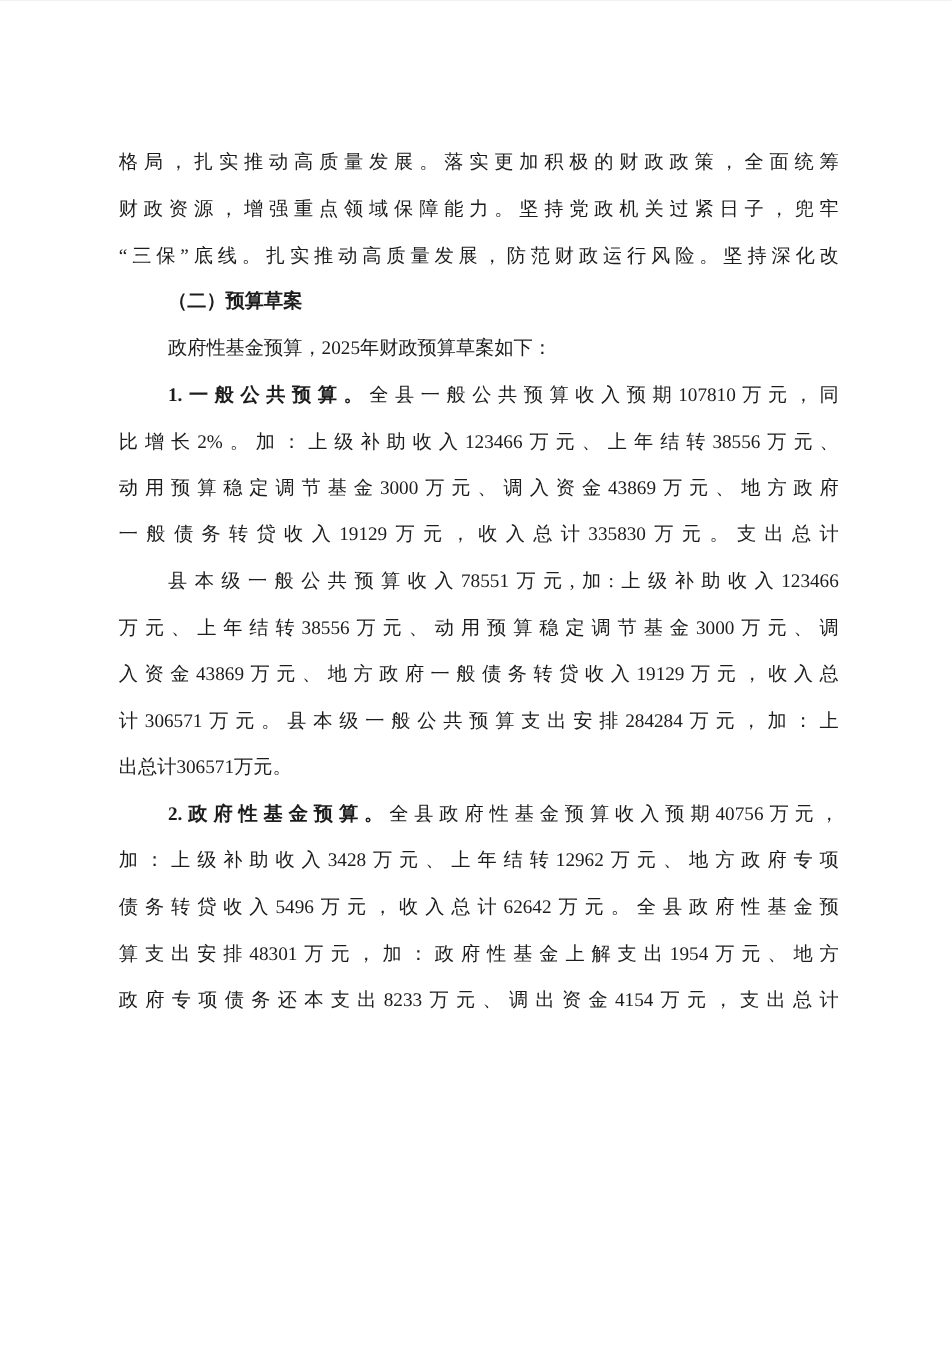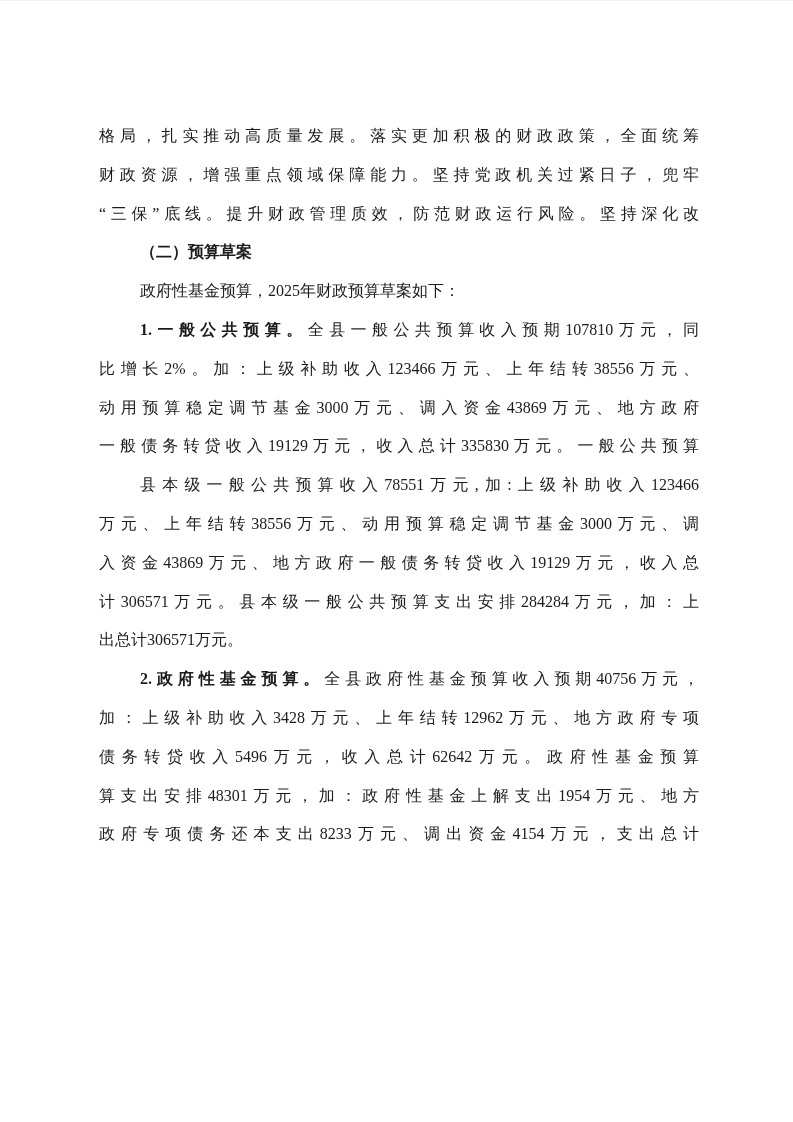--- a/index.html
+++ b/index.html
@@ -50,42 +50,42 @@
   }
 </style>
 </head>
 <body>
 
 <div class="page">
   <div class="text-block" id="text-block">
       <div class="paragraph">
         <div class="line justify"><span class="seg">格局，扎实推动高质量发展。落实更加积极的财政政策，全面统筹</span></div>
         <div class="line justify"><span class="seg">财政资源，增强重点领域保障能力。坚持党政机关过紧日子，兜牢</span></div>
-        <div class="line justify"><span class="seg">“三保”底线。提升财政管理质效，防范财政运行风险。坚持深化改</span></div>
+        <div class="line justify"><span class="seg">“三保”底线。扎实推动高质量发展，防范财政运行风险。坚持深化改</span></div>
       </div>
       <div class="paragraph">
         <div class="line indent"><span class="seg bold">（二）预算草案</span></div>
       </div>
       <div class="paragraph">
         <div class="line indent"><span class="seg">政府性基金预算，2025年财政预算草案如下：</span></div>
       </div>
       <div class="paragraph">
         <div class="line justify indent"><span class="seg bold">1.一般公共预算。</span><span class="seg">全县一般公共预算收入预期107810万元，同</span></div>
         <div class="line justify"><span class="seg">比增长2%。加：上级补助收入123466万元、上年结转38556万元、</span></div>
         <div class="line justify"><span class="seg">动用预算稳定调节基金3000万元、调入资金43869万元、地方政府</span></div>
-        <div class="line justify"><span class="seg">一般债务转贷收入19129万元，收入总计335830万元。一般公共预算</span></div>
+        <div class="line justify"><span class="seg">一般债务转贷收入19129万元，收入总计335830万元。支出总计</span></div>
       </div>
       <div class="paragraph">
         <div class="line justify indent"><span class="seg">县本级一般公共预算收入78551万元,加:上级补助收入123466</span></div>
         <div class="line justify"><span class="seg">万元、上年结转38556万元、动用预算稳定调节基金3000万元、调</span></div>
         <div class="line justify"><span class="seg">入资金43869万元、地方政府一般债务转贷收入19129万元，收入总</span></div>
         <div class="line justify"><span class="seg">计306571万元。县本级一般公共预算支出安排284284万元，加：上</span></div>
         <div class="line"><span class="seg">出总计306571万元。</span></div>
       </div>
       <div class="paragraph">
         <div class="line justify indent"><span class="seg bold">2.政府性基金预算。</span><span class="seg">全县政府性基金预算收入预期40756万元，</span></div>
         <div class="line justify"><span class="seg">加：上级补助收入3428万元、上年结转12962万元、地方政府专项</span></div>
-        <div class="line justify"><span class="seg">债务转贷收入5496万元，收入总计62642万元。政府性基金预算</span></div>
+        <div class="line justify"><span class="seg">债务转贷收入5496万元，收入总计62642万元。全县政府性基金预</span></div>
         <div class="line justify"><span class="seg">算支出安排48301万元，加：政府性基金上解支出1954万元、地方</span></div>
         <div class="line justify"><span class="seg">政府专项债务还本支出8233万元、调出资金4154万元，支出总计</span></div>
       </div>
     </div>
 </div>
 
 </body></html>

